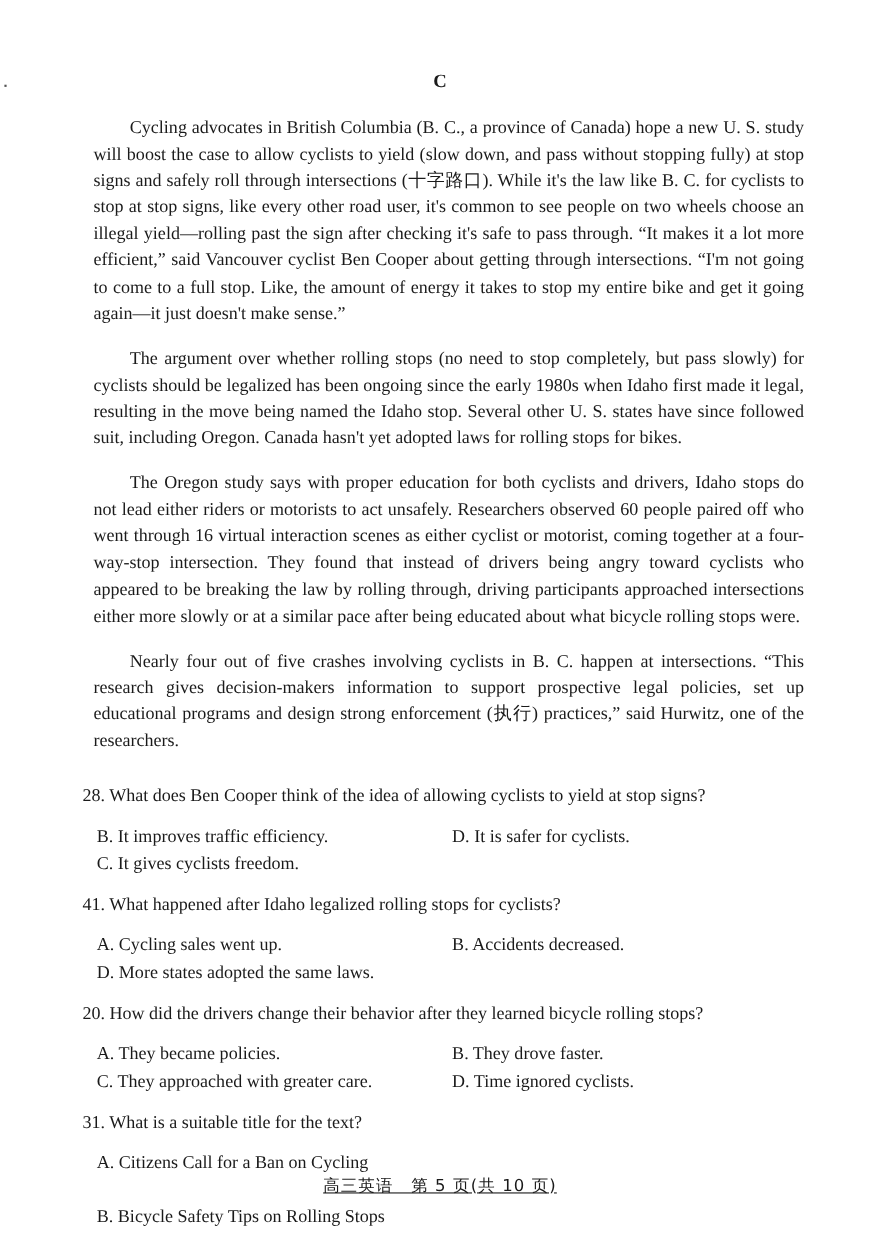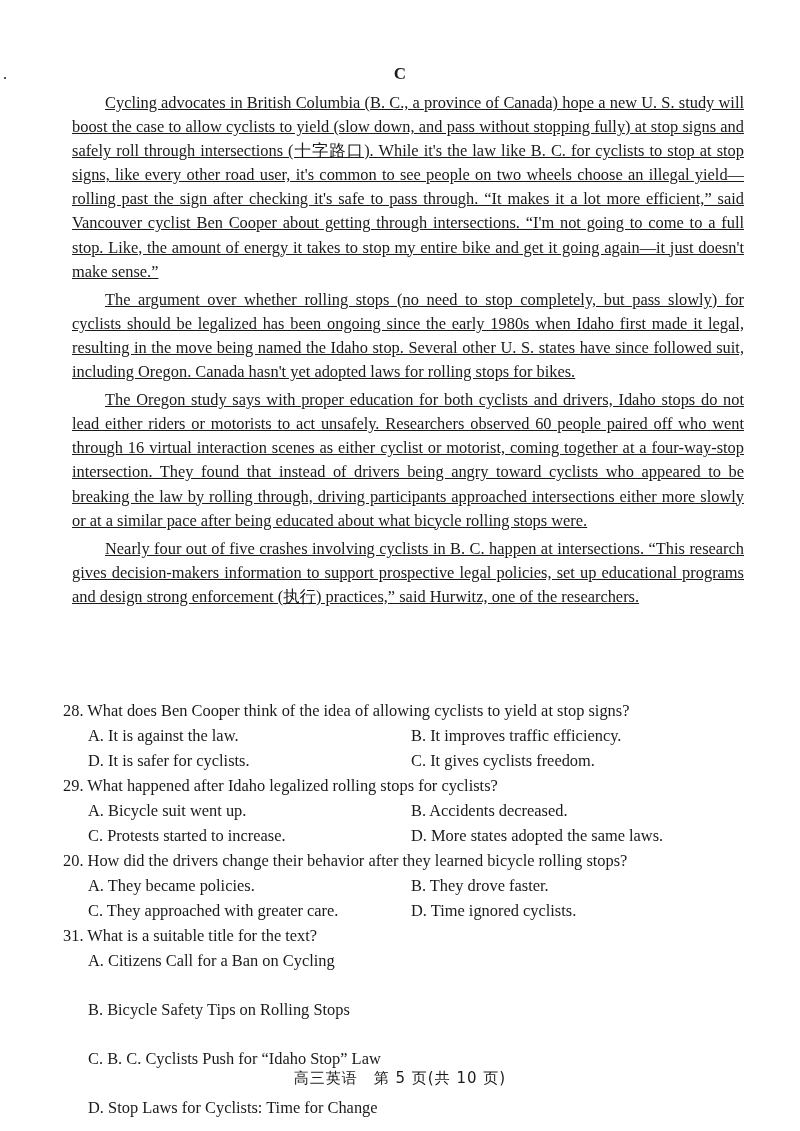--- a/index.html
+++ b/index.html
@@ -10,32 +10,32 @@
   }
   .page { position: absolute; left: 0; top: 0; width: 800px; height: 1131px; }
   .section-letter {
     position: absolute; top: 64px; left: 0; width: 800px; text-align: center;
     font-size: 17px; font-weight: bold;
   }
   .passage {
     position: absolute; left: 68px; top: 87px; width: 680px;
     font-size: 16.4px; line-height: 24.1px; text-align: justify;
   }
-  .passage p { margin: 4px; text-indent: 33px; text-decoration: underline; }
+  .passage p { margin: 17px; text-indent: 33px; }
   .questions {
     position: absolute; left: 63px; top: 698px; width: 690px;
     font-size: 16.4px; line-height: 25px;
   }
-  .q-stem { margin: 0; }
+  .q-stem { margin: 12px; }
   .opts { display: grid; grid-template-columns: 323px 340px; padding-left: 25px; }
   .opts.single { grid-template-columns: 1fr; gap: 24px; }
   .opt { white-space: nowrap; }
   .footer {
     position: absolute; top: 1069px; left: 0; width: 800px; text-align: center;
-    font-family: "DejaVu Sans", sans-serif; font-size: 15px; letter-spacing: 1px;
+    font-family: "DejaVu Sans", sans-serif; font-size: 15px; letter-spacing: 1px; text-decoration: underline;
   }
   .dot { position: absolute; left: 4px; top: 77px; width: 2px; height: 2px; background: #555; }
 </style>
 </head>
 <body>
 
 <div class="page">
   <div class="dot"></div>
 
   <div class="section-letter">C</div>
@@ -44,32 +44,30 @@
     <p>Cycling advocates in British Columbia (B. C., a province of Canada) hope a new U. S. study will boost the case to allow cyclists to yield (slow down, and pass without stopping fully) at stop signs and safely roll through intersections (十字路口). While it's the law like B. C. for cyclists to stop at stop signs, like every other road user, it's common to see people on two wheels choose an illegal yield—rolling past the sign after checking it's safe to pass through. “It makes it a lot more efficient,” said Vancouver cyclist Ben Cooper about getting through intersections. “I'm not going to come to a full stop. Like, the amount of energy it takes to stop my entire bike and get it going again—it just doesn't make sense.”</p>
     <p>The argument over whether rolling stops (no need to stop completely, but pass slowly) for cyclists should be legalized has been ongoing since the early 1980s when Idaho first made it legal, resulting in the move being named the Idaho stop. Several other U. S. states have since followed suit, including Oregon. Canada hasn't yet adopted laws for rolling stops for bikes.</p>
     <p>The Oregon study says with proper education for both cyclists and drivers, Idaho stops do not lead either riders or motorists to act unsafely. Researchers observed 60 people paired off who went through 16 virtual interaction scenes as either cyclist or motorist, coming together at a four-way-stop intersection. They found that instead of drivers being angry toward cyclists who appeared to be breaking the law by rolling through, driving participants approached intersections either more slowly or at a similar pace after being educated about what bicycle rolling stops were.</p>
     <p>Nearly four out of five crashes involving cyclists in B. C. happen at intersections. “This research gives decision-makers information to support prospective legal policies, set up educational programs and design strong enforcement (执行) practices,” said Hurwitz, one of the researchers.</p>
   </div>
 
   <div class="questions">
     <div>
       <p class="q-stem">28. What does Ben Cooper think of the idea of allowing cyclists to yield at stop signs?</p>
       <div class="opts">
-        <span class="opt">A. It is against the law.</span>
         <span class="opt">B. It improves traffic efficiency.</span>
         <span class="opt">D. It is safer for cyclists.</span>
         <span class="opt">C. It gives cyclists freedom.</span>
       </div>
     </div>
     <div>
-      <p class="q-stem">29. What happened after Idaho legalized rolling stops for cyclists?</p>
+      <p class="q-stem">41. What happened after Idaho legalized rolling stops for cyclists?</p>
       <div class="opts">
-        <span class="opt">A. Bicycle suit went up.</span>
+        <span class="opt">A. Cycling sales went up.</span>
         <span class="opt">B. Accidents decreased.</span>
-        <span class="opt">C. Protests started to increase.</span>
         <span class="opt">D. More states adopted the same laws.</span>
       </div>
     </div>
     <div>
       <p class="q-stem">20. How did the drivers change their behavior after they learned bicycle rolling stops?</p>
       <div class="opts">
         <span class="opt">A. They became policies.</span>
         <span class="opt">B. They drove faster.</span>
         <span class="opt">C. They approached with greater care.</span>
         <span class="opt">D. Time ignored cyclists.</span>

